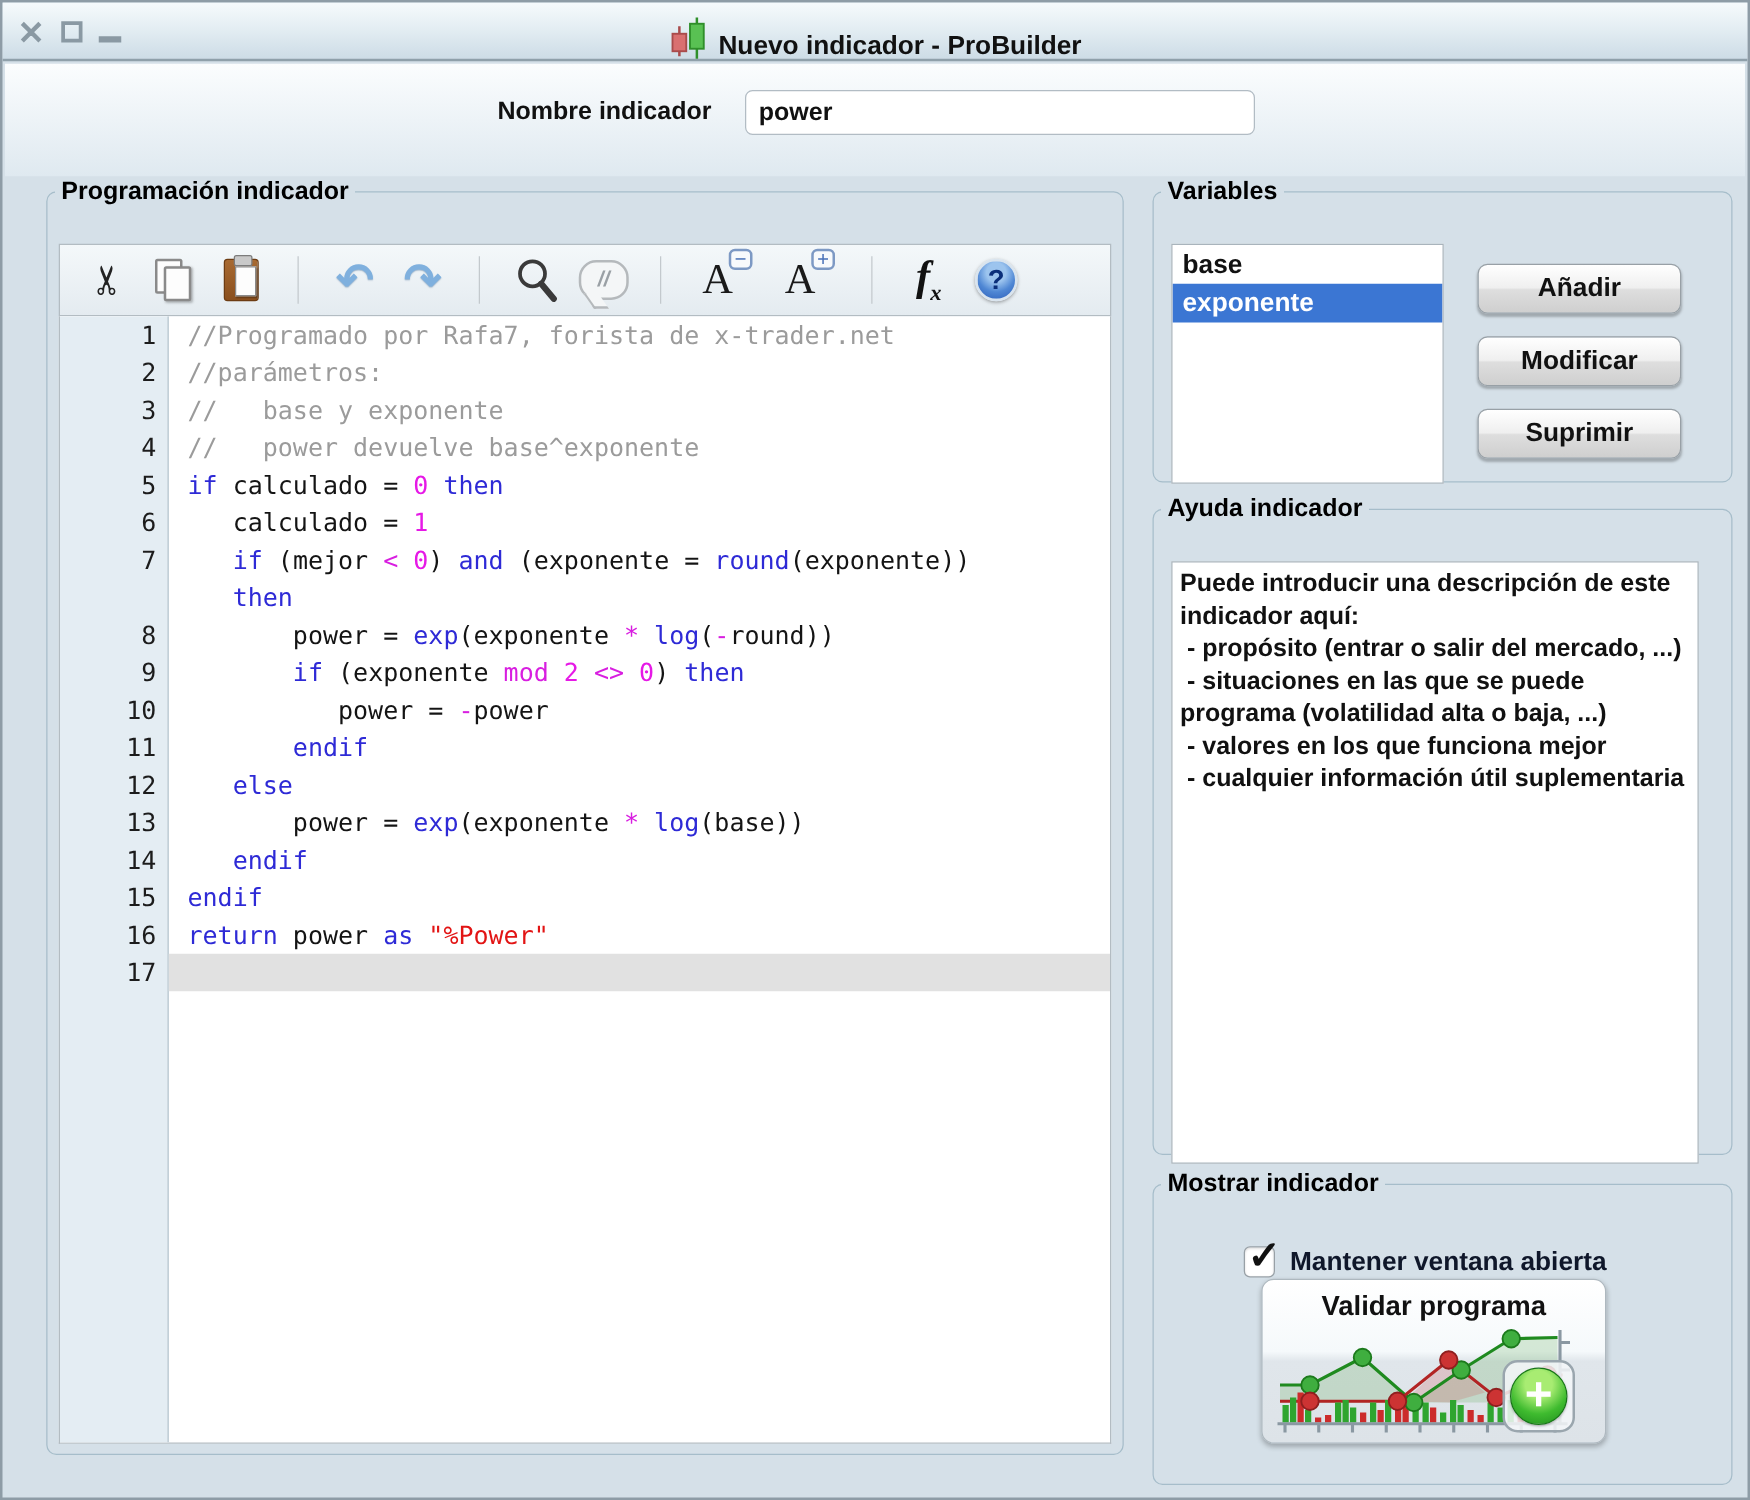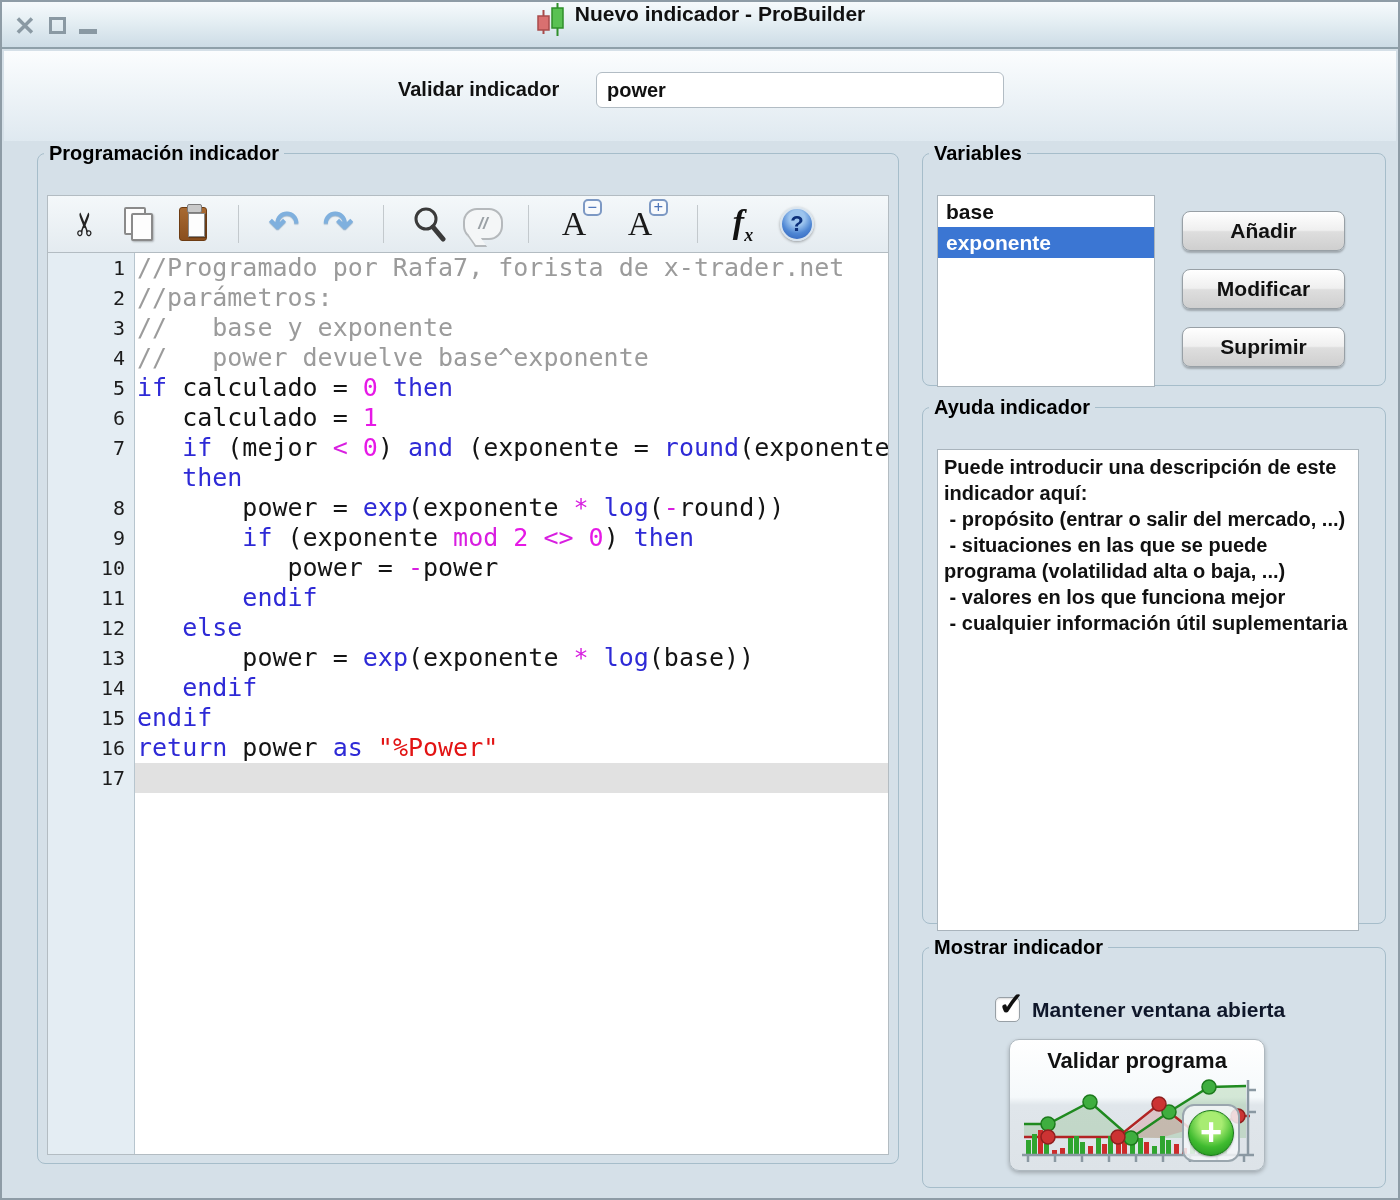--- a/index.html
+++ b/index.html
@@ -11,21 +11,21 @@
 
   
   .titlebar { position:absolute; left:0; top:0; right:0; height:47px;
     background:linear-gradient(#f6fafc, #e4eef3 45%, #cddce6);
     border-bottom:2px solid #8fa0aa; }
   .win-controls { position:absolute; left:12px; top:0; height:47px; display:flex; align-items:center; gap:13px; }
   .ctrl-x { color:#8a99a3; font-size:26px; font-weight:bold; line-height:1; cursor:default; }
   .ctrl-max { width:17px; height:17px; border:3px solid #8a99a3; }
   .ctrl-min { width:18px; height:5px; background:#8a99a3; margin-top:12px; }
   .title-center { position:absolute; left:0; right:0; top:0; height:47px;
-    display:flex; align-items:flex-start; justify-content:center; gap:8px; }
+    display:flex; align-items:flex-end; justify-content:center; gap:8px; }
   .title-text { font-size:21px; font-weight:bold; color:#111; }
 
   
   .name-label { position:absolute; left:396px; top:76px; font-size:20px; font-weight:bold; color:#111; }
   .name-input { position:absolute; left:594px; top:70px; width:408px; height:36px;
     border:1px solid #b2bcc4; border-radius:6px; background:#fff;
     font-family:"Liberation Sans",sans-serif; font-size:20px; font-weight:bold; padding:0 10px; color:#111; }
   .content-top { position:absolute; left:2px; right:2px; top:49px; height:90px;
     background:linear-gradient(#fbfdfe, #dfe9f0); }
 
@@ -71,22 +71,22 @@
   .icon-comment::after { content:""; position:absolute; left:6px; bottom:-9px; width:10px; height:10px;
     background:#f4f6f7; border-left:2px solid #b5b9bc; border-bottom:2px solid #b5b9bc; transform:skewX(35deg); }
 
   
   .editor { position:absolute; left:9px; top:88px; right:9px; bottom:8px;
     border:1px solid #b3bcc2; border-top:none; background:#fff; display:flex; overflow:hidden; }
   .gutter { width:87px; background:#e4edf3; border-right:1px solid #b7c5ce; flex:none; }
   .ln { height:30px; line-height:30px; text-align:right; padding-right:9px;
     font-family:"DejaVu Sans Mono",monospace; font-size:20px; color:#1c1c1c; }
   .codecol { flex:1; }
-  .cl { height:30px; line-height:30px; white-space:pre; padding-left:2px;
-    font-family:"DejaVu Sans Mono",monospace; font-size:25px; color:#141414; }
+  .cl { height:30px; line-height:30px; white-space:pre; padding-left:15px;
+    font-family:"DejaVu Sans Mono",monospace; font-size:20px; color:#141414; }
   .cl.current { background:#e1e1e1; }
   .t-kw  { color:#2e2ad6; }
   .t-num { color:#e619e6; }
   .t-op  { color:#d81ee0; }
   .t-com { color:#9b9b9b; }
   .t-str { color:#e21414; }
   .t-pl  { color:#141414; }
 
   
   .listbox { position:absolute; left:14px; top:30px; width:218px; height:192px;
@@ -104,21 +104,21 @@
   .help-box { position:absolute; left:14px; top:30px; width:422px; height:482px;
     background:#fff; border:1px solid #a9b4bc; padding:4px 6px;
     font-size:20px; font-weight:bold; color:#111; line-height:26px; white-space:pre-wrap; overflow:hidden; }
 
   
   .chk-row { position:absolute; left:72px; top:38px; display:flex; align-items:center; gap:12px; }
   .chk-box { position:relative; width:25px; height:25px; background:#fff; border:1px solid #98a0a6; border-radius:5px;
     box-shadow:inset 0 1px 2px rgba(0,0,0,.15); }
   .chk-box .mark { position:absolute; left:2px; top:-13px; font-size:32px; font-weight:bold; color:#111; }
   .chk-label { font-size:21px; font-weight:bold; color:#0f172a; }
-  .validate-btn { position:absolute; left:86px; top:80px; width:256px; height:132px;
+  .validate-btn { position:absolute; left:86px; top:64px; width:276px; height:132px;
     border:1px solid #aeb8bf; border-radius:10px;
     background:linear-gradient(#ffffff, #f5f9fb 44%, #e0e6eb 50%, #dde3e8);
     box-shadow:0 2px 4px rgba(0,0,0,.25); cursor:default; }
   .validate-label { position:absolute; left:0; right:0; top:8px; text-align:center;
     font-family:"Liberation Sans",sans-serif; font-size:22px; font-weight:bold; color:#111; }
   .validate-chart { position:absolute; left:6px; bottom:4px; }
   .plus-badge { position:absolute; right:24px; bottom:8px; width:58px; height:58px;
     border:2px solid #9aa6ae; border-radius:12px; background:rgba(244,247,249,.85);
     display:flex; align-items:center; justify-content:center; }
   .plus-circle { width:46px; height:46px; border-radius:50%;
@@ -144,21 +144,21 @@
         <rect x="3" y="14" width="11" height="14" fill="#d97070" stroke="#a94b4b" stroke-width="1.5"></rect>
         <line x1="22.5" y1="1" x2="22.5" y2="34" stroke="#2f8f2a" stroke-width="2"></line>
         <rect x="17" y="6" width="11" height="20" fill="#59c153" stroke="#2f8f2a" stroke-width="1.5"></rect>
       </svg>
       <span class="title-text">Nuevo indicador - ProBuilder</span>
     </div>
   </div>
 
   <div class="content-top"></div>
 
-  <label class="name-label">Validar indicador</label>
+  <label class="name-label">Nombre indicador</label>
   <input class="name-input" type="text" value="power" style="">
 
   <fieldset class="fs-program">
     <legend>Programación indicador</legend>
 
     <div class="toolbar">
       <div class="tb-btn g12">
           <span class="icon-cut">✂</span>
         </div>
       <div class="tb-btn g12">

